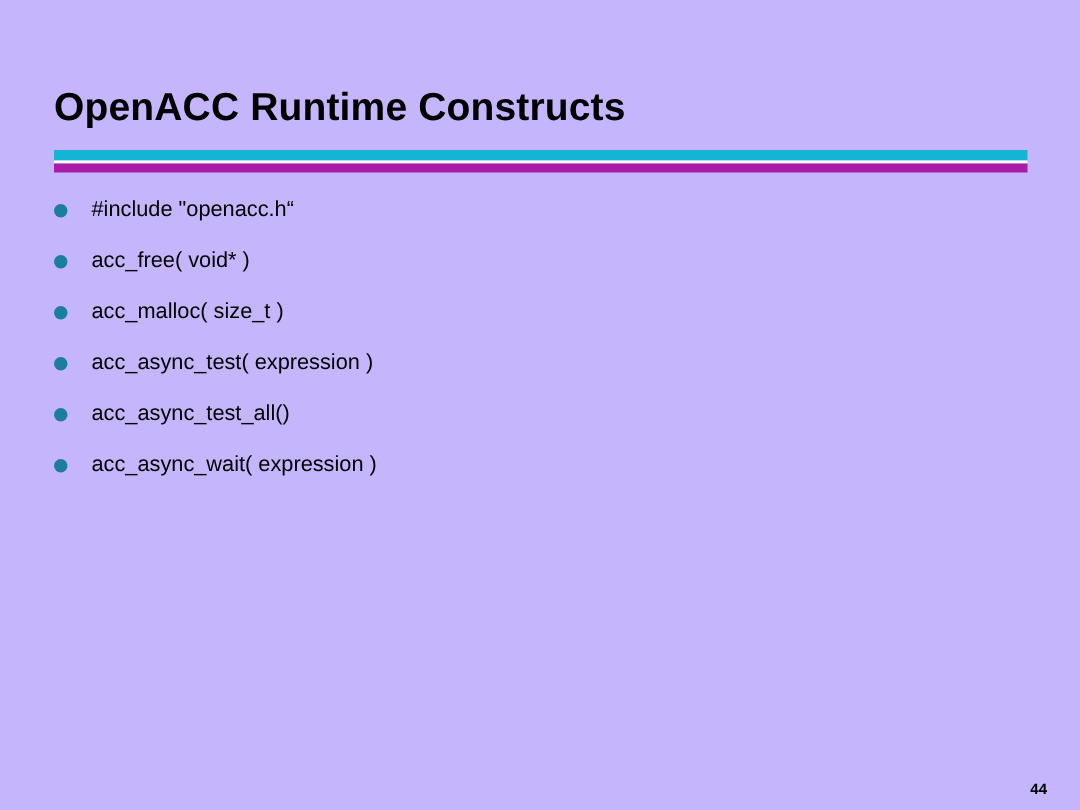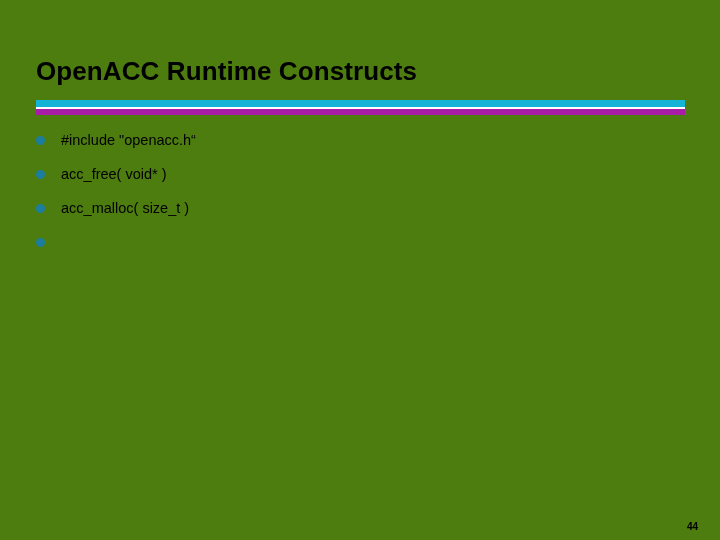--- a/index.html
+++ b/index.html
@@ -11,21 +11,21 @@
     height: 540px;
     background: #ffffff;
     font-family: "Liberation Sans", sans-serif;
     overflow: hidden;
     position: relative;
   }
 
   .slide {
     position: absolute;
     inset: 0;
-    background: #4d7c0f;
+    background: #c4b5fd;
     text-decoration: underline;
   }
 
   
   .slide-title {
     position: absolute;
     left: 36px;
     top: 57px;
     width: 650px;
     font-size: 26px;
@@ -123,18 +123,27 @@
     <li class="bullet-item">
       <span class="bullet-marker"></span>
       <span class="bullet-text">acc_free( void* )</span>
     </li>
     <li class="bullet-item">
       <span class="bullet-marker"></span>
       <span class="bullet-text">acc_malloc( size_t )</span>
     </li>
     <li class="bullet-item">
       <span class="bullet-marker"></span>
+      <span class="bullet-text">acc_async_test( expression )</span>
+    </li>
+    <li class="bullet-item">
+      <span class="bullet-marker"></span>
+      <span class="bullet-text">acc_async_test_all()</span>
+    </li>
+    <li class="bullet-item">
+      <span class="bullet-marker"></span>
+      <span class="bullet-text">acc_async_wait( expression )</span>
     </li>
   </ul>
 
   <div class="page-number">44</div>
 
 </div>
 
 </body></html>

